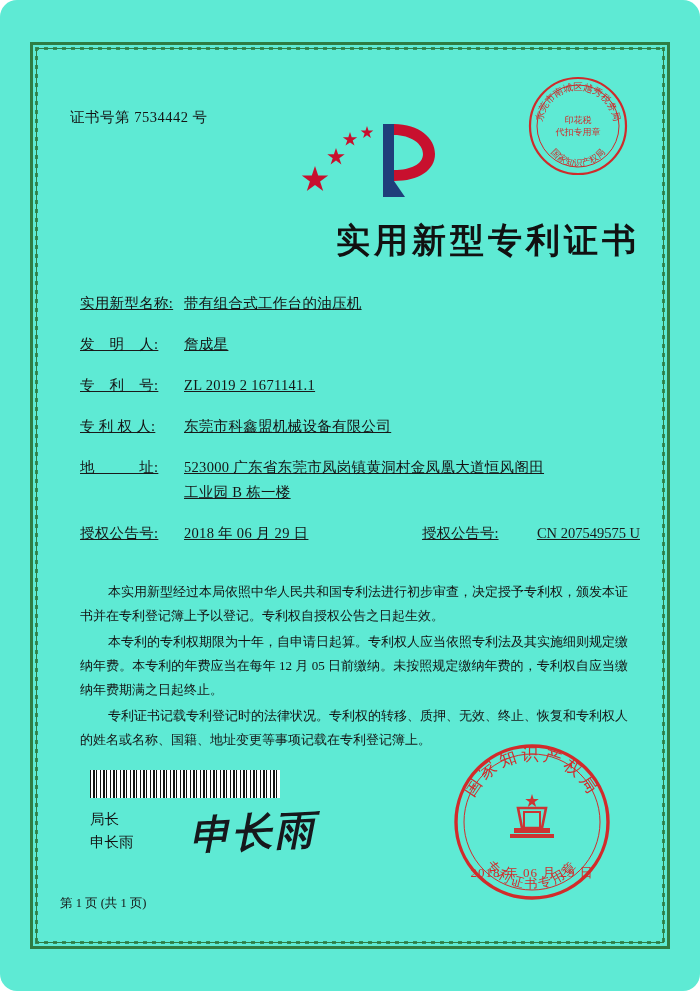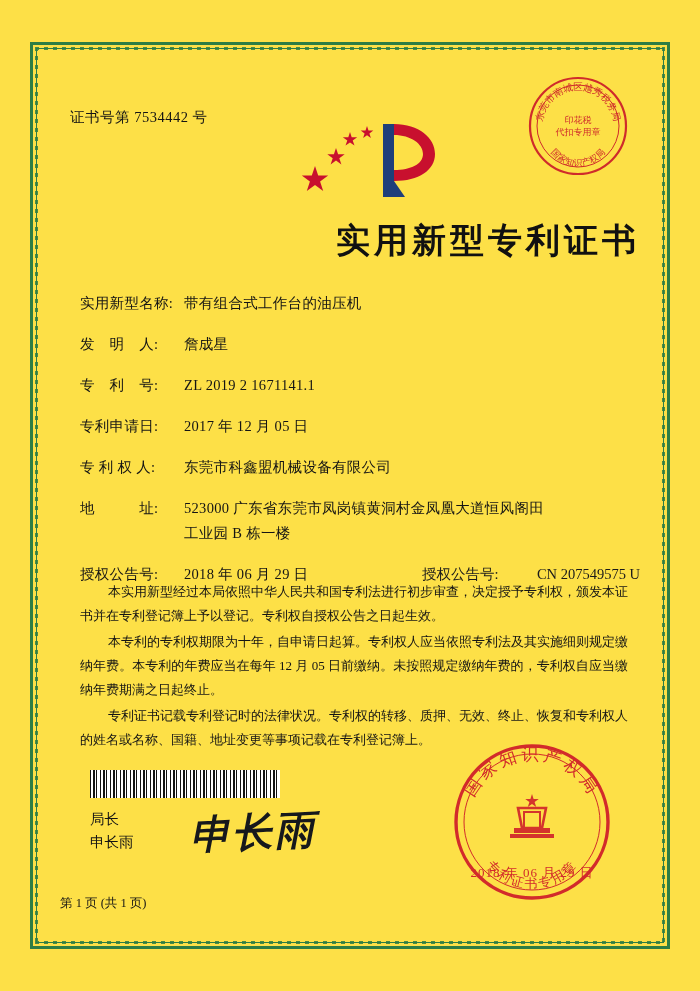--- a/index.html
+++ b/index.html
@@ -14,21 +14,22 @@
     color: #1a1a1a;
     overflow: hidden;
     position: relative;
   }
 
   .certificate {
     position: absolute;
     left: 0; top: 0;
     width: 700px;
     height: 991px;
-    background: #fde047;
+    background: #5eead4;
+    border-radius: 17px;
   }
 
   
   .border-outer {
     position: absolute;
     left: 30px; top: 42px;
     right: 30px; bottom: 42px;
     border: 3px solid #2e7d44;
     box-sizing: border-box;
   }
@@ -108,20 +109,21 @@
     position: absolute;
     left: 20px; top: 222px;
     width: 560px;
     font-size: 14.5px;
     line-height: 1.55;
   }
   .field-row {
     display: flex;
     align-items: flex-start;
     margin-bottom: 18.5px;
+    text-decoration: underline;
   }
   .field-label {
     width: 104px;
     flex: 0 0 104px;
     color: #141414;
     letter-spacing: 0.3px;
   }
   .field-value {
     flex: 1;
     color: #141414;
@@ -275,24 +277,20 @@
       <div class="field-row">
         <div class="field-label">发　明　人:</div>
         <div class="field-value">詹成星</div>
       </div>
 
       <div class="field-row">
         <div class="field-label">专　利　号:</div>
         <div class="field-value">ZL 2019 2 1671141.1</div>
       </div>
 
-      <div class="field-row">
-        <div class="field-label">专利申请日:</div>
-        <div class="field-value">2017 年 12 月 05 日</div>
-      </div>
 
       <div class="field-row">
         <div class="field-label">专 利 权 人:</div>
         <div class="field-value">东莞市科鑫盟机械设备有限公司</div>
       </div>
 
       <div class="field-row">
         <div class="field-label">地　　　址:</div>
         <div class="field-value">
           <span>523000  广东省东莞市凤岗镇黄洞村金凤凰大道恒风阁田</span>

